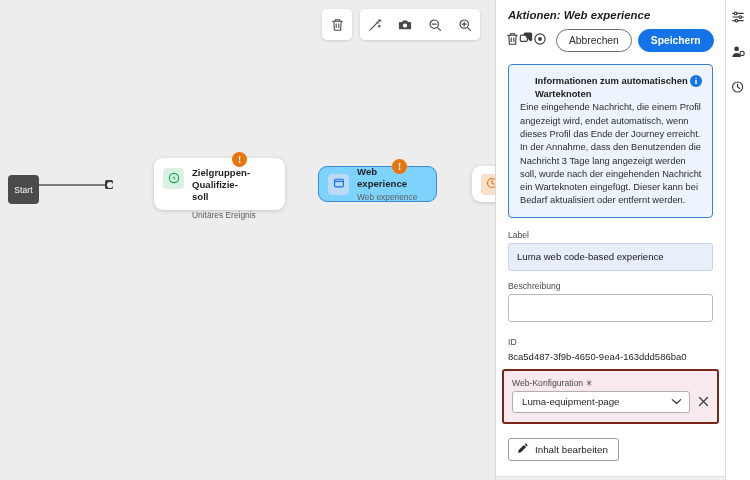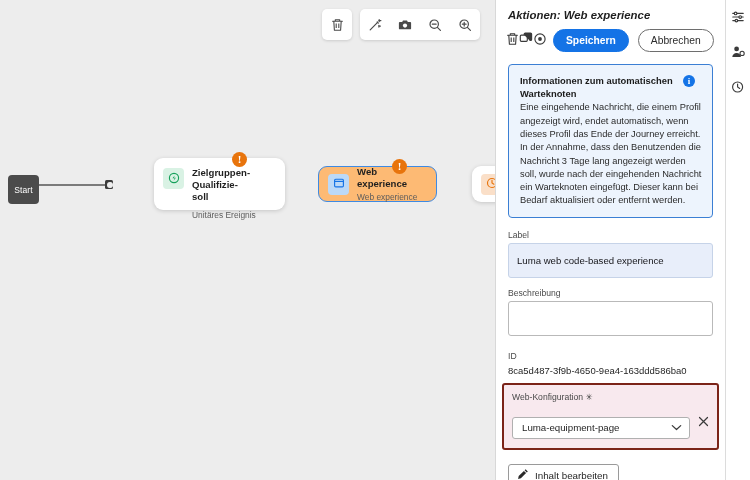--- a/index.html
+++ b/index.html
@@ -58,21 +58,21 @@
   .node {
     position: absolute;
     background: #ffffff;
     border-radius: 9px;
     box-shadow: 0 1px 4px rgba(0,0,0,0.17);
     display: flex; align-items: flex-start;
     padding: 9px 8px 9px 9px;
     margin-left: 43px;
   }
   .node.selected {
-    background: #fdba74;
+    background: #7dd3fc;
     border: 1.5px solid #3e8ae3;
     box-shadow: none;
   }
   .node-icon {
     width: 21px; height: 21px; border-radius: 4px;
     display: flex; align-items: center; justify-content: center;
     flex: 0 0 auto; margin-right: 8px; margin-top: 1px;
   }
   .node-icon.green { background: #d9f2e4; }
   .node-icon.blue  { background: #bcd9f7; }
@@ -136,43 +136,42 @@
 
   .info-box {
     margin: 4px 12px 0 12px;
     background: #edf4fd;
     border: 1.2px solid #3b7fd4;
     border-radius: 4px;
     padding: 9px 10px 9px 11px;
     position: relative;
   }
   .info-head {
-    display: flex; align-items: flex-start; justify-content: flex-start;
-    gap: 8px;
+    display: flex; align-items: flex-start; justify-content: flex-end;
   }
   .info-title {
     font-size: 9.4px; font-weight: bold; color: #1a1a1a; line-height: 13.2px;
     max-width: 155px;
   }
   .info-i {
     flex: 0 0 auto; width: 12px; height: 12px; border-radius: 50%;
     background: #1473e6; color: #fff; font-size: 9px; font-weight: bold;
     display: flex; align-items: center; justify-content: center;
     font-family: "Liberation Serif", serif; margin-top: 1px;
   }
   .info-text {
     font-size: 9.3px; color: #2b2b2b; line-height: 13.3px; margin-top: 1px;
   }
 
   .field { padding: 0 12px; }
   .field-label {
     font-size: 8.6px; color: #4a4a4a; margin-bottom: 3px;
   }
   .input {
-    width: 100%; height: 35px; border-radius: 3px;
+    width: 100%; height: 28px; border-radius: 3px;
     border: 1px solid #b9b9b9; background: #ffffff;
     font-size: 9.6px; color: #1f1f1f; padding: 0 8px;
     display: flex; align-items: center;
     font-family: inherit;
   }
   .input.readonly {
     background: #e8eefa; border-color: #c6d3e8; color: #16161a;
   }
   .id-value {
     font-size: 9.5px; color: #1f1f1f; line-height: 13px;
@@ -185,21 +184,21 @@
     border-radius: 3px;
     padding: 7px 8px 9px 8px;
   }
   .req-star { color: #4a4a4a; }
   .select-row { display: flex; align-items: center; gap: 7px; }
   .select {
     flex: 1; height: 22px; border-radius: 3px;
     border: 1px solid #b0b0b0; background: #ffffff;
     font-size: 9.7px; color: #1f1f1f;
     display: flex; align-items: center; justify-content: space-between;
-    padding: 0 7px 0 9px; cursor: pointer; margin-top: 12px;
+    padding: 0 7px 0 9px; cursor: pointer;
   }
   .x-btn {
     width: 12px; height: 12px; cursor: pointer;
     display: flex; align-items: center; justify-content: center;
     color: #3a3a3a;
   }
 
   .edit-btn {
     margin: 14px 12px 0 12px;
     height: 23px; border: 1px solid #9a9a9a; border-radius: 3px;
@@ -373,22 +372,22 @@
         </span>
       </button>
       <button class="icon-btn">
         <span>
           <svg width="14" height="14" viewBox="0 0 14 14" fill="none" stroke="#3a3a3a" stroke-width="1.15">
             <circle cx="7" cy="7" r="5.1"></circle>
             <circle cx="7" cy="7" r="1.9" fill="#3a3a3a" stroke="none"></circle>
           </svg>
         </span>
       </button>
+      <button class="btn btn-secondary">Abbrechen</button>
       <button class="btn btn-primary">Speichern</button>
-      <button class="btn btn-secondary">Abbrechen</button>
     </div>
 
     <div class="panel-body">
 
       <div class="info-box">
         <div class="info-head">
           <div class="info-title">Informationen zum automatischen Warteknoten</div>
           <div class="info-i">i</div>
         </div>
         <div class="info-text">Eine eingehende Nachricht, die einem Profil angezeigt wird, endet automatisch, wenn dieses Profil das Ende der Journey erreicht. In der Annahme, dass den Benutzenden die Nachricht 3 Tage lang angezeigt werden soll, wurde nach der eingehenden Nachricht ein Warteknoten eingefügt. Dieser kann bei Bedarf aktualisiert oder entfernt werden.</div>

